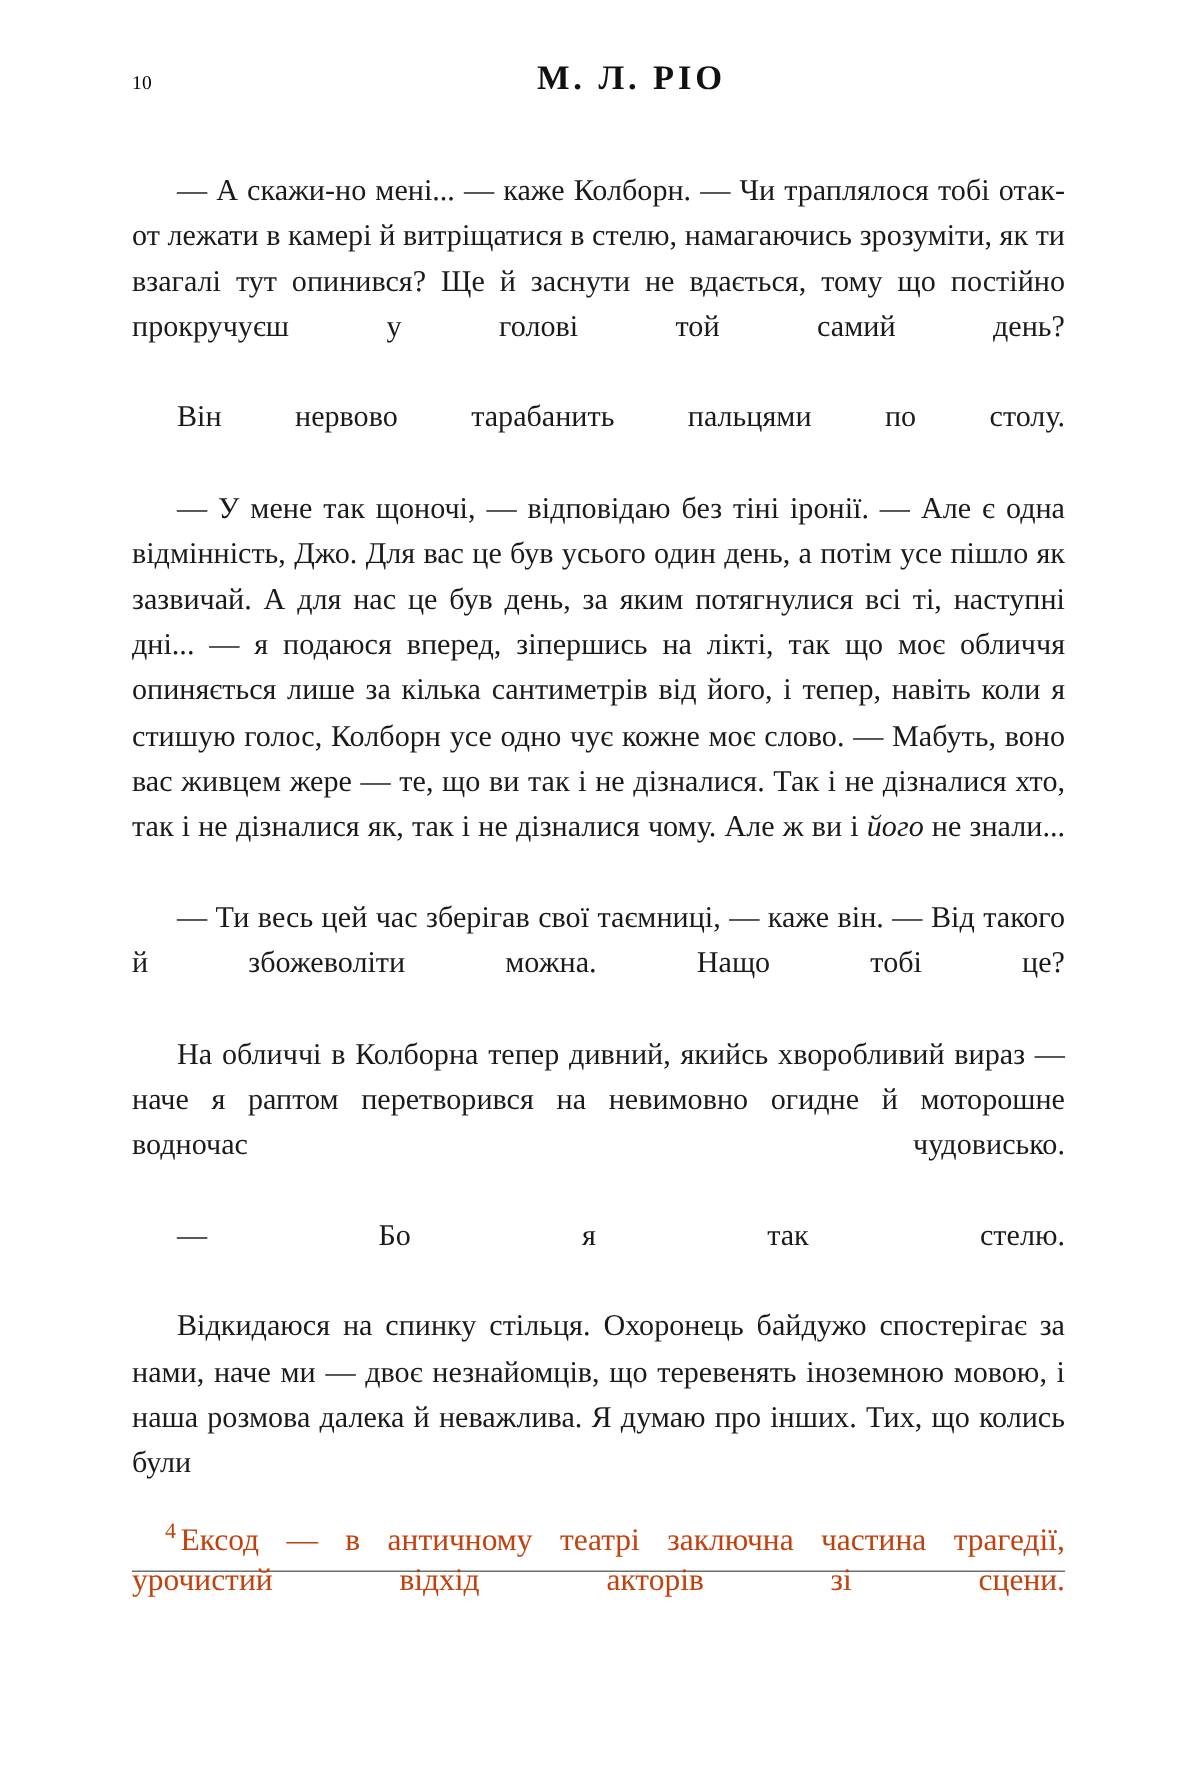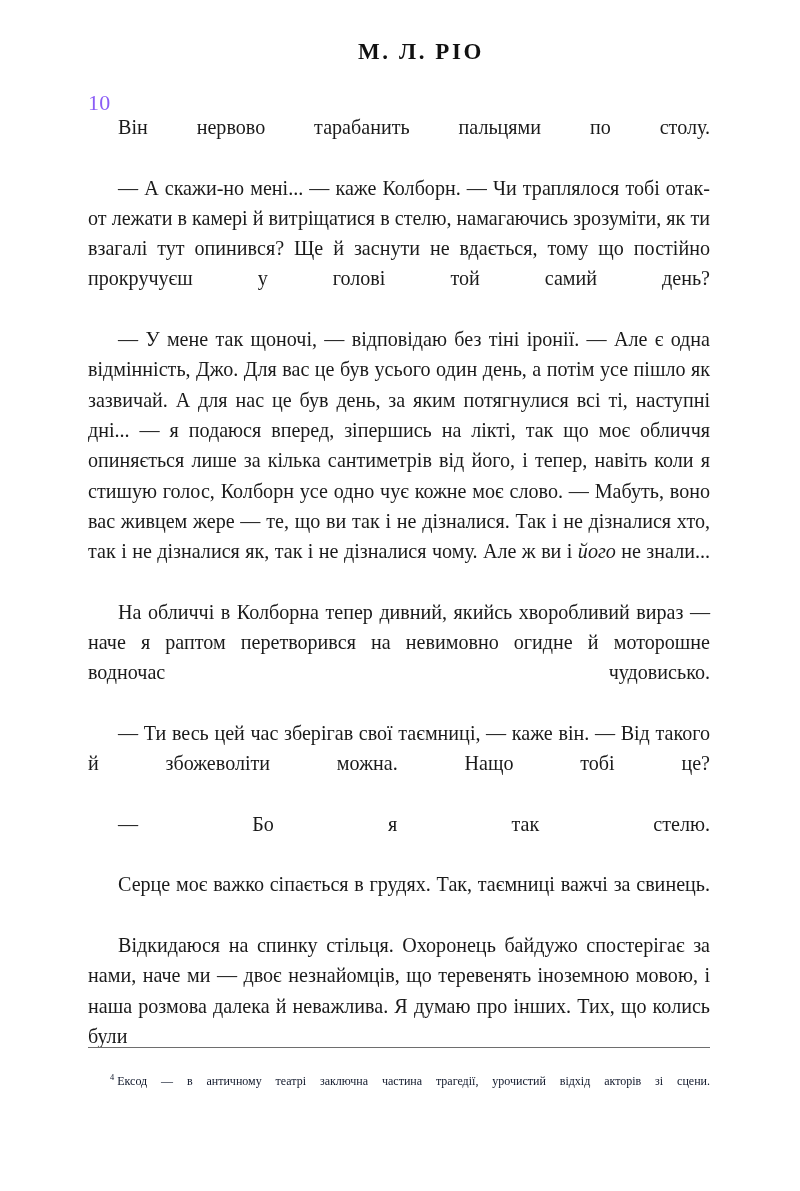--- a/index.html
+++ b/index.html
@@ -24,25 +24,24 @@
     position: absolute;
     left: 88px;
     top: 38px;
     width: 622px;
     height: 34px;
   }
   .folio {
     position: absolute;
     left: 0;
     top: 6px;
-    font-size: 22px;
+    font-size: 13px;
     line-height: 22px;
-    color: #8b5cf6;
+    color: #000000;
     letter-spacing: 0.2px;
-    margin-top: 48px;
   }
   .book-title {
     position: absolute;
     left: 0;
     right: 0;
     top: 0;
     text-align: center;
     font-size: 23px;
     line-height: 28px;
     font-weight: 700;
@@ -86,26 +85,26 @@
     position: absolute;
     left: 88px;
     top: 1047px;
     width: 622px;
     height: 1px;
     background: #6e6e6e;
   }
   .footnote {
     position: absolute;
     left: 88px;
-    top: 1068px;
+    top: 1013px;
     width: 622px;
-    font-size: 12px;
+    font-size: 21px;
     line-height: 27px;
     text-align: justify;
-    color: #0f172a;
+    color: #c2410c;
   }
   .footnote p {
     margin: 0;
     text-indent: 22px;
   }
   .footnote p:after {
     content: "";
     display: inline-block;
     width: 100%;
   }
@@ -120,27 +119,26 @@
 <body>
 
 <div class="page">
 
   <div class="running-head">
     <div class="folio">10</div>
     <div class="book-title">М. Л. РІО</div>
   </div>
 
   <div class="textblock" id="body-text">
+      <p><span>— А скажи-но мені... — каже Колборн. — Чи траплялося тобі отак-от лежати в камері й витріщатися в стелю, намагаючись зрозуміти, як ти взагалі тут опинився? Ще й заснути не вдається, тому що постійно прокручуєш у голові той самий день?</span></p>
       <p><span>Він нервово тарабанить пальцями по столу.</span></p>
-      <p><span>— А скажи-но мені... — каже Колборн. — Чи траплялося тобі отак-от лежати в камері й витріщатися в стелю, намагаючись зрозуміти, як ти взагалі тут опинився? Ще й заснути не вдається, тому що постійно прокручуєш у голові той самий день?</span></p>
       <p><span>— У мене так щоночі, — відповідаю без тіні іронії. — Але є одна відмінність, Джо. Для вас це був усього один день, а потім усе пішло як зазвичай. А для нас це був день, за яким потягнулися всі ті, наступні дні... — я подаюся вперед, зіпершись на лікті, так що моє обличчя опиняється лише за кілька сантиметрів від його, і тепер, навіть коли я стишую голос, Колборн усе одно чує кожне моє слово. — Мабуть, воно вас живцем жере — те, що ви так і не дізналися. Так і не дізналися хто, так і не дізналися як, так і не дізналися чому. Але ж ви і </span><em>його</em><span> не знали...</span></p>
+      <p><span>— Ти весь цей час зберігав свої таємниці, — каже він. — Від такого й збожеволіти можна. Нащо тобі це?</span></p>
       <p><span>На обличчі в Колборна тепер дивний, якийсь хворобливий вираз — наче я раптом перетворився на невимовно огидне й моторошне водночас чудовисько.</span></p>
-      <p><span>— Ти весь цей час зберігав свої таємниці, — каже він. — Від такого й збожеволіти можна. Нащо тобі це?</span></p>
       <p><span>— Бо я так стелю.</span></p>
-      <p><span>Серце моє важко сіпається в грудях. Так, таємниці важчі за свинець.</span></p>
       <p><span>Відкидаюся на спинку стільця. Охоронець байдужо спостерігає за нами, наче ми — двоє незнайомців, що теревенять іноземною мовою, і наша розмова далека й неважлива. Я думаю про інших. Тих, що колись були </span></p>
     </div>
 
   <div class="footnote-rule"></div>
 
   <div class="footnote">
     <p>
       <sup>4</sup><span>Ексод — в античному театрі заключна частина трагедії, урочистий відхід акторів зі сцени.</span>
     </p>
   </div>

